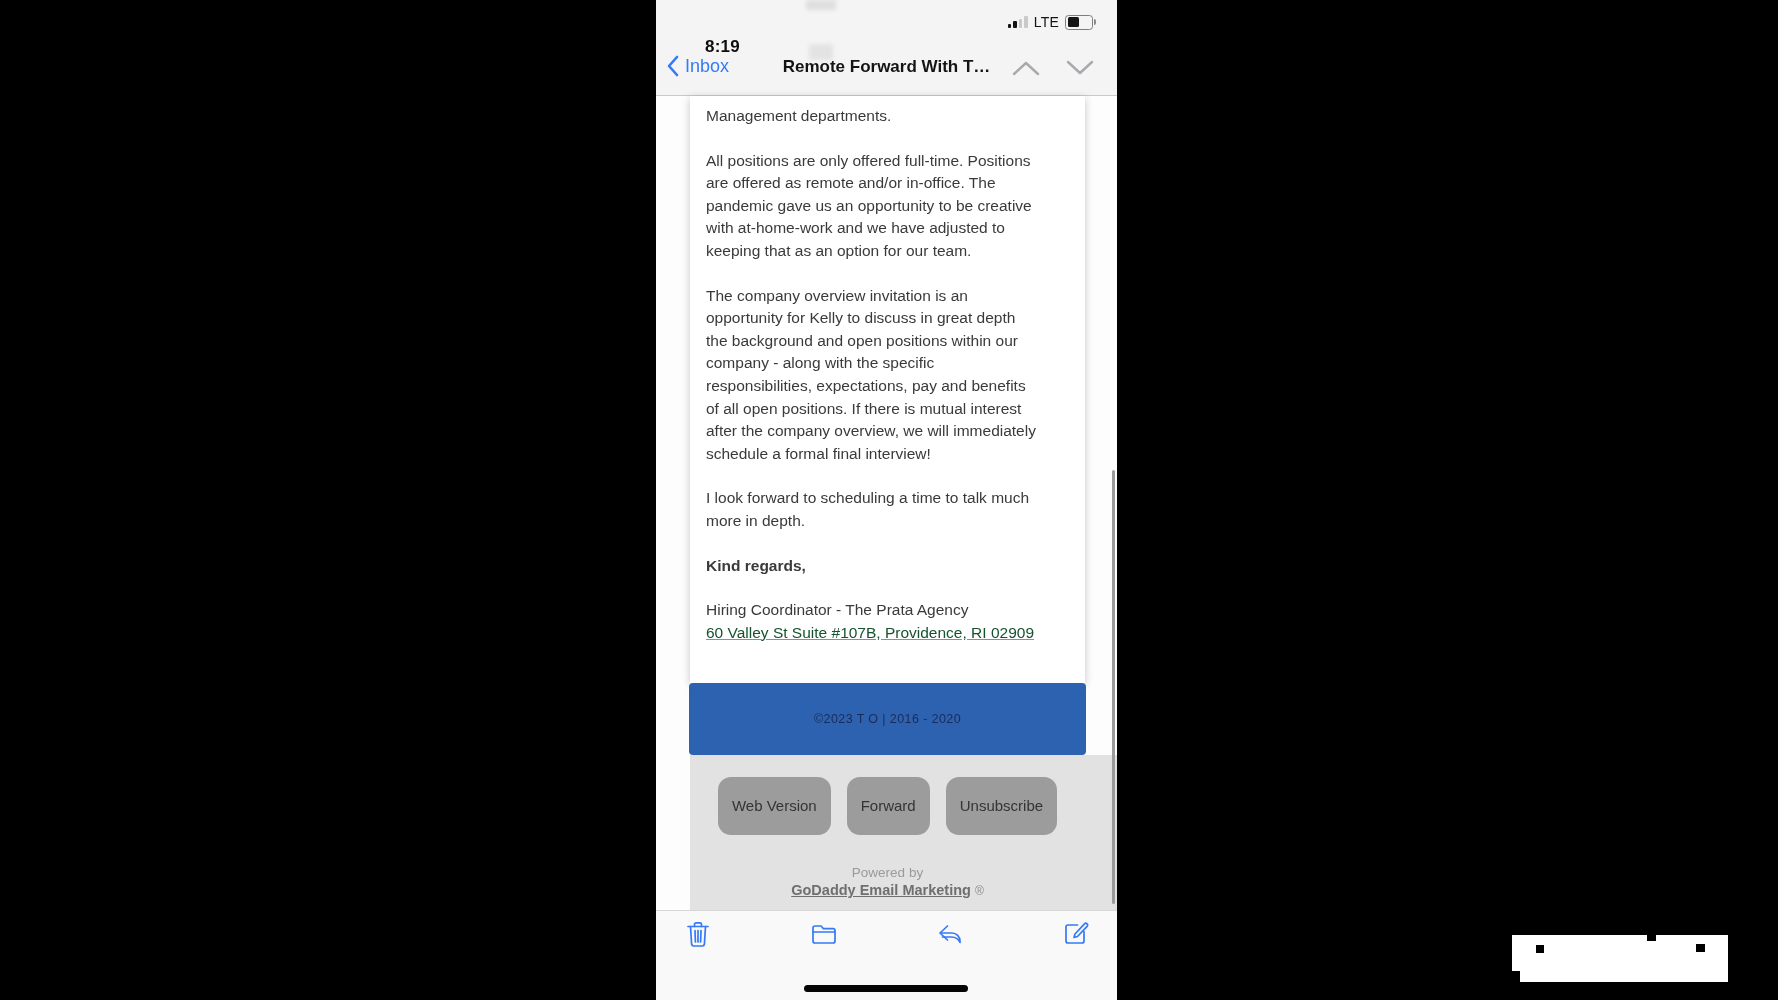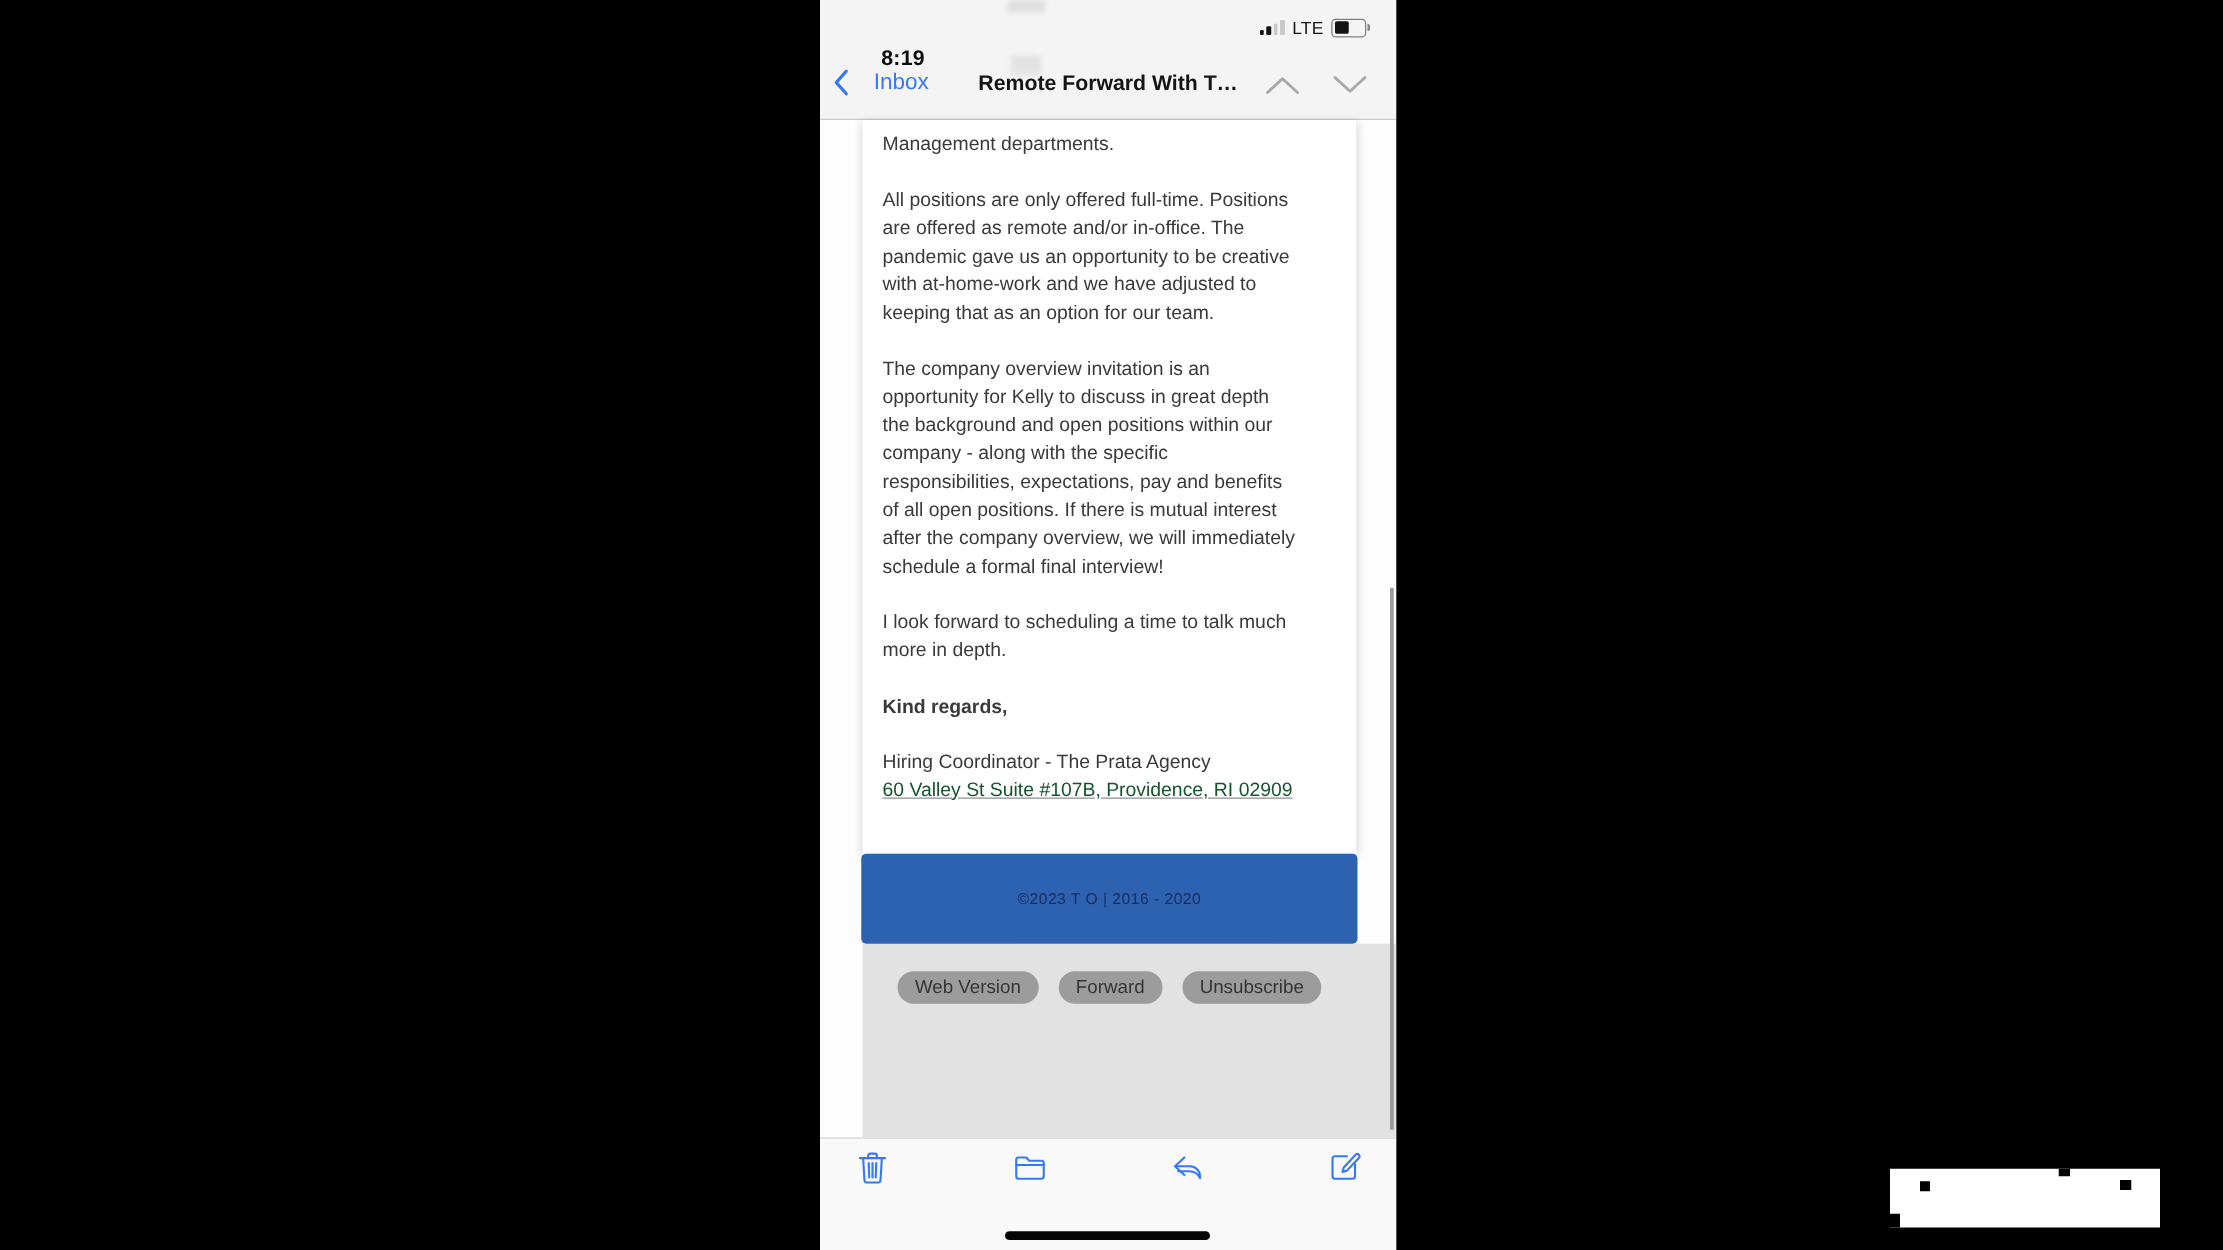--- a/index.html
+++ b/index.html
@@ -18,21 +18,21 @@
   .sb1{height:4px;background:#141414;}
   .sb2{height:7px;background:#141414;}
   .sb3{height:9px;background:#c9c9cb;}
   .sb4{height:12px;background:#c9c9cb;}
   .lte{font-size:14px;color:#141414;letter-spacing:.2px;}
   .battery{position:relative;width:26px;height:13px;border:1px solid #7e7e80;border-radius:3.5px;}
   .battery .fill{position:absolute;left:1.5px;top:1.5px;bottom:1.5px;width:45%;background:#141414;border-radius:1.5px;}
   .battery .nub{position:absolute;right:-4px;top:3.5px;width:2.5px;height:6px;background:#8a8a8c;border-radius:0 2px 2px 0;}
 
   .navbar{position:absolute;left:0;top:46px;width:100%;height:50px;}
-  .backbtn{position:absolute;left:10px;top:9px;display:flex;align-items:flex-start;gap:20px;color:#3579f6;cursor:pointer;}
+  .backbtn{position:absolute;left:10px;top:9px;display:flex;align-items:center;gap:6px;color:#3579f6;cursor:pointer;}
   .backbtn .lbl{font-size:18px;}
   .navtitle{position:absolute;left:0;top:11px;width:100%;text-align:center;font-size:17px;font-weight:700;color:#141414;}
   .msgnav{position:absolute;right:23px;top:14px;display:flex;gap:26px;}
   .msgnav svg{display:block;cursor:pointer;}
 
   
   .mailview{position:absolute;left:0;top:96px;width:461px;height:920px;background:#fdfdfd;}
   .emailcard{position:absolute;left:34px;top:0;width:395px;height:587px;background:#ffffff;
              box-shadow:0 2px 8px rgba(0,0,0,.22);box-sizing:border-box;
              padding:9px 16px 0 16px;}
@@ -41,21 +41,21 @@
   .sigline{font-size:15.5px;line-height:22.6px;color:#3a3a3a;}
   .addr{text-decoration:underline;text-decoration-color:#8f8f8f;color:#14532d;cursor:pointer;}
 
   .banner{position:absolute;left:33px;top:587px;width:397px;height:72px;background:#2d62b1;border-radius:4px;
           display:flex;align-items:center;justify-content:center;z-index:3;}
   .banner .btxt{font-size:12.5px;font-weight:500;color:#1a2c5a;letter-spacing:.4px;}
 
   .footerarea{position:absolute;left:34px;top:659px;width:427px;height:155px;background:#e2e2e2;z-index:1;}
   .footerinner{position:relative;width:395px;height:100%;}
   .pills{display:flex;justify-content:center;gap:16px;padding-top:22px;}
-  .pill{height:26px;line-height:26px;padding:0 14px;border-radius:13px;background:#9c9c9c;
+  .pill{height:26px;line-height:26px;padding:16px 14px;border-radius:13px;background:#9c9c9c;
         color:#343434;font-size:15px;cursor:pointer;white-space:nowrap;}
   .powered{margin-top:29px;text-align:center;}
   .poweredlbl{font-size:13.5px;color:#9a9a9a;line-height:17px;}
   .brandline{font-size:14.5px;line-height:18px;color:#6f6f6f;}
   .brandlink{font-weight:700;text-decoration:underline;cursor:pointer;color:#6f6f6f;}
   .regmark{font-size:12px;color:#8d8d8d;text-decoration:none;}
 
   .vscrollbar{position:absolute;right:2px;top:374px;width:3px;height:434px;background:#9b9b9b;border-radius:2px;z-index:5;}
 
   
@@ -145,20 +145,27 @@
         <span class="btxt">©2023 T O  |  2016 - 2020</span>
       </div>
 
       <div class="footerarea">
         <div class="footerinner">
           <div class="pills">
             <span class="pill">Web Version</span>
             <span class="pill">Forward</span>
             <span class="pill">Unsubscribe</span>
           </div>
+          <div class="powered">
+            <div class="poweredlbl">Powered by</div>
+            <div class="brandline">
+              <span class="brandlink">GoDaddy Email Marketing</span>
+              <span class="regmark">®</span>
+            </div>
+          </div>
         </div>
       </div>
 
       <div class="vscrollbar"></div>
     </div>
 
     <div class="toolbar">
       <div class="toolicons">
         <svg class="tb" viewBox="0 0 26 30">
           <g fill="none" stroke="#3579f6" stroke-width="1.7" stroke-linecap="round" stroke-linejoin="round">

